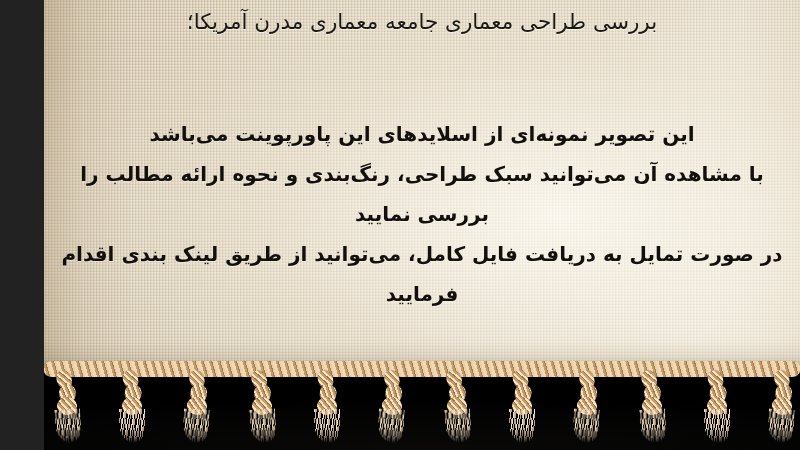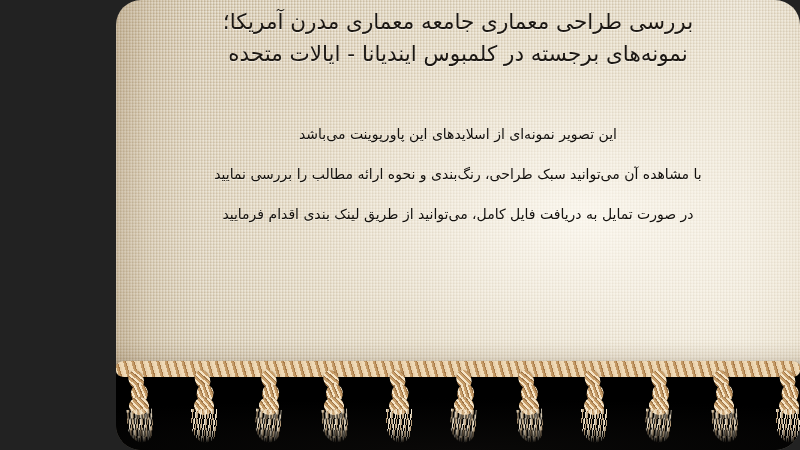--- a/index.html
+++ b/index.html
@@ -3,21 +3,21 @@
 <meta charset="utf-8">
 <title>Persian PowerPoint Slide Preview</title>
 <style>
   html, body {
     margin: 0;
     padding: 0;
     background: #222;
   }
   #slide {
     position: relative;
-    width: 684px;
+    width: 756px;
     height: 450px;
     overflow: hidden;
     font-family: "DejaVu Sans", sans-serif;
     background-color: #d7cbb2;
     
     background-image:
       
       radial-gradient(125% 110% at 68% 48%,
           rgba(255,252,245,0.85) 0%,
           rgba(250,244,230,0.45) 32%,
@@ -45,21 +45,20 @@
           rgba(255,255,255,0.26) 0px,
           rgba(255,255,255,0.26) 1px,
           rgba(132,108,76,0.15) 1px,
           rgba(132,108,76,0.15) 2px,
           rgba(255,255,255,0.08) 2px,
           rgba(255,255,255,0.08) 3px),
       
       radial-gradient(70% 55% at 22% 20%, rgba(196,174,140,0.30), rgba(196,174,140,0) 70%),
       radial-gradient(60% 50% at 85% 72%, rgba(255,253,246,0.40), rgba(255,253,246,0) 70%),
       linear-gradient(180deg, #dacfb7 0%, #d5c9b0 45%, #cfc2a7 100%);
-    border-radius: 25px;
   }
 
   
   .medallion-group { position: absolute; top: 0; }
   .medallion {
     position: absolute;
     top: -34px;
     width: 96px;
     height: 96px;
     transform: rotate(45deg);
@@ -115,23 +114,23 @@
     letter-spacing: 0;
     text-shadow: 0 1px 0 rgba(255,252,244,0.55);
   }
   .body-block {
     position: absolute;
     top: 114px;
     left: 0; right: 0;
   }
   .body-line {
     color: #120f0c;
-    font-size: 14px;
+    font-size: 20px;
     line-height: 40px;
-    font-weight: 400;
+    font-weight: 700;
     text-shadow: 0 1px 0 rgba(255,252,244,0.45);
   }
 
   
   .bottom-band {
     position: absolute;
     left: 0; right: 0; bottom: 0;
     height: 82px;
     background:
       radial-gradient(120% 90% at 50% 100%, #0a0908 0%, #000 70%),
@@ -233,21 +232,20 @@
         
       </div>
     </div>
 
   </div>
 
   <div class="text-layer">
 
     <div class="title-block">
       <div class="title-line">بررسی طراحی معماری جامعه معماری مدرن آمریکا؛</div>
-      <div class="title-line">نمونه‌های برجسته در کلمبوس ایندیانا - ایالات متحده</div>
     </div>
 
     <div class="body-block">
       <div class="body-line">این تصویر نمونه‌ای از اسلایدهای این پاورپوینت می‌باشد</div>
       <div class="body-line">با مشاهده آن می‌توانید سبک طراحی، رنگ‌بندی و نحوه ارائه مطالب را بررسی نمایید</div>
       <div class="body-line">در صورت تمایل به دریافت فایل کامل، می‌توانید از طریق لینک بندی اقدام فرمایید</div>
     </div>
 
   </div>
 

